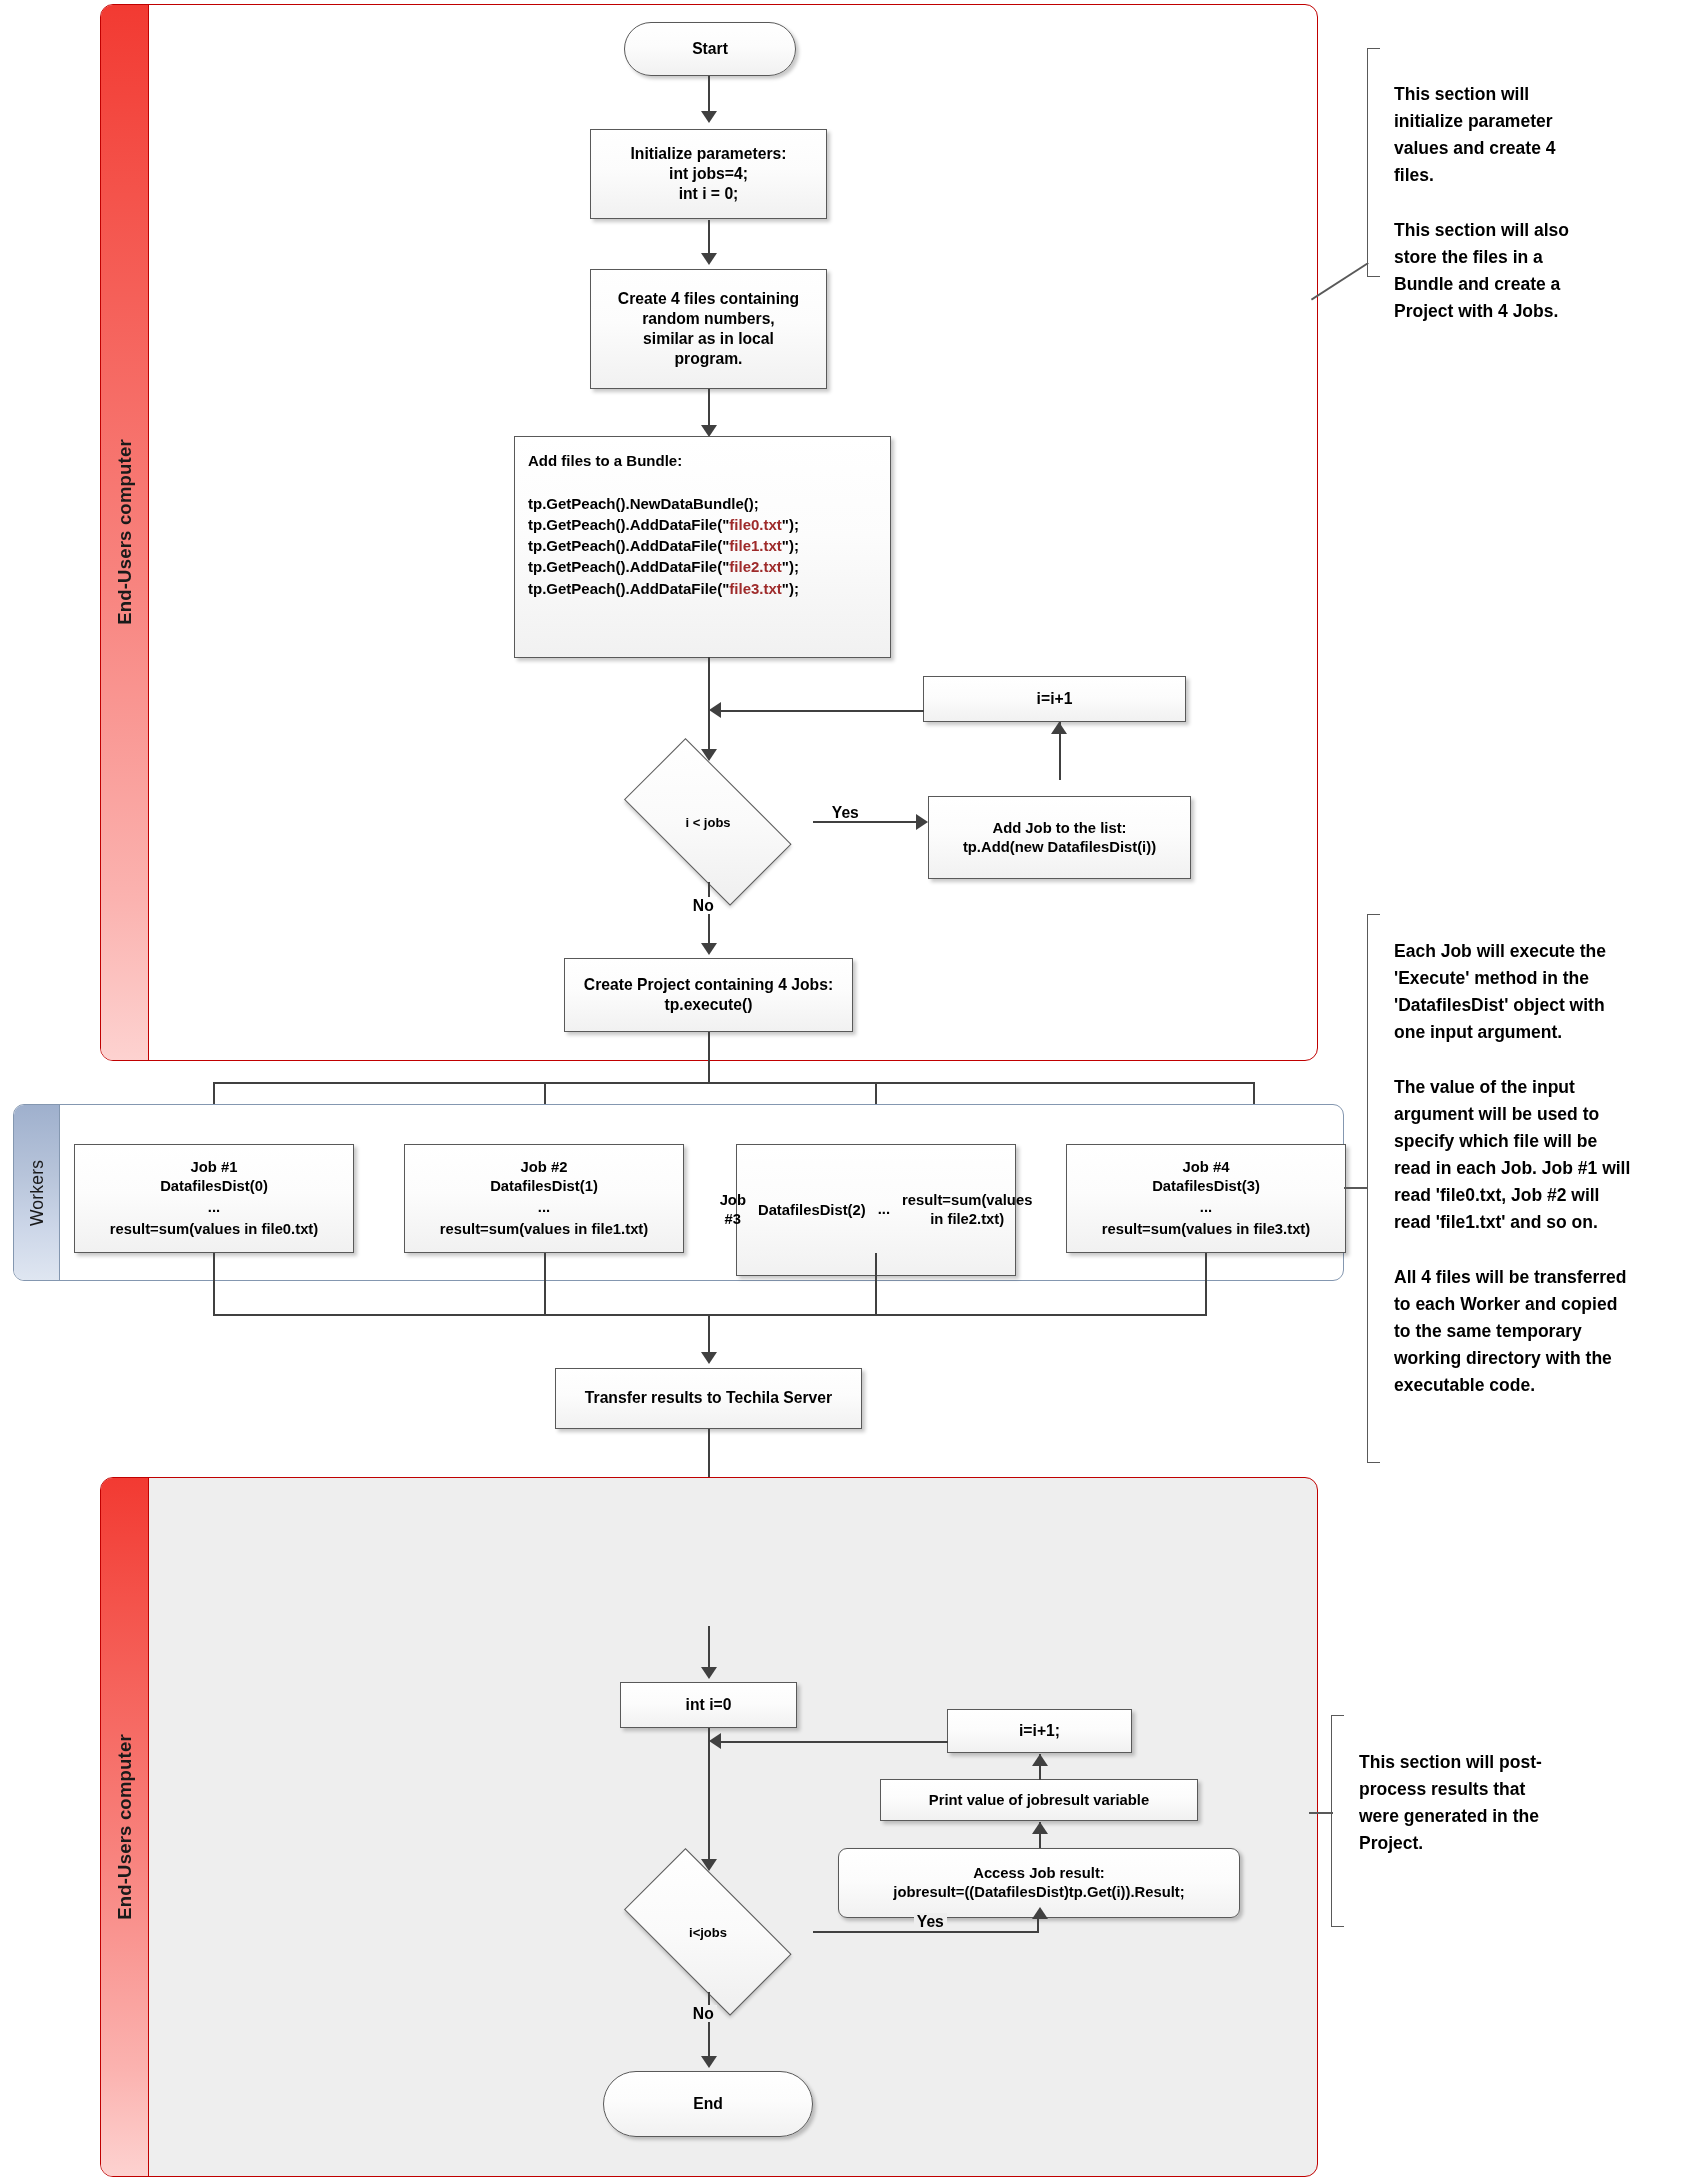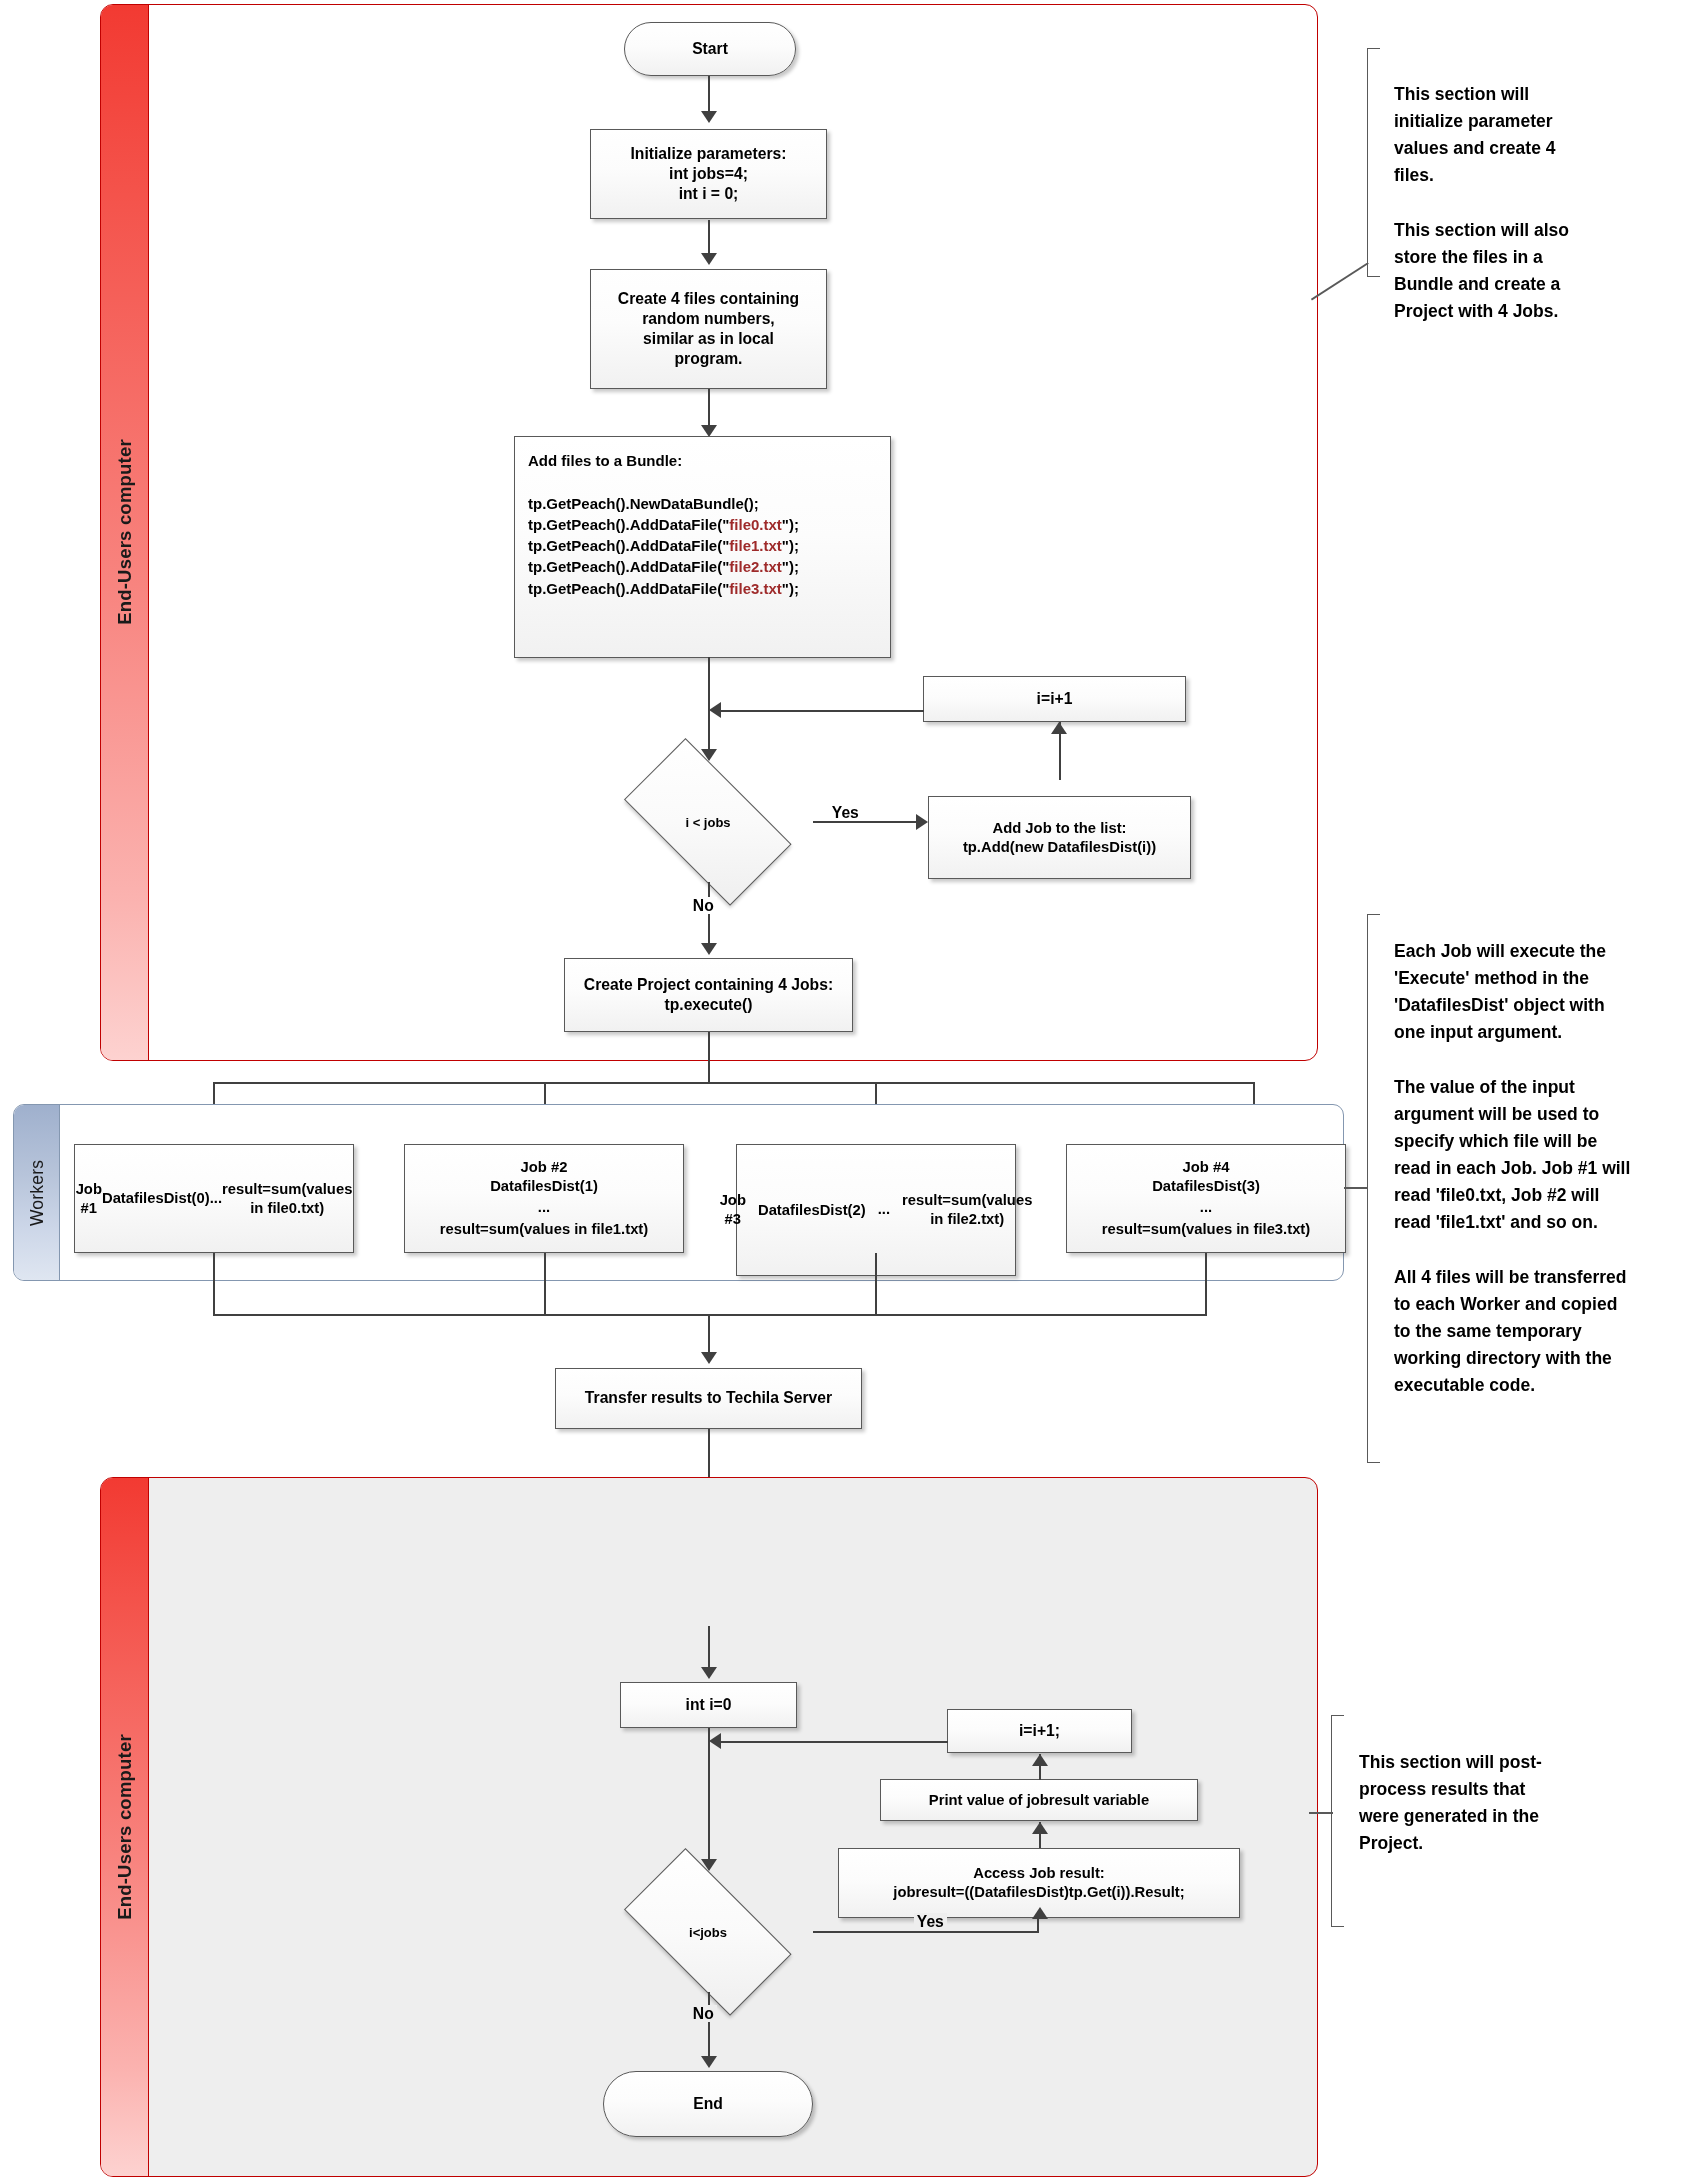--- a/index.html
+++ b/index.html
@@ -272,21 +272,21 @@
   <div class="arrow down" style="left:536px; top:1137px;"></div>
   <div class="arrow down" style="left:868px; top:1137px;"></div>
   <div class="arrow down" style="left:1246px; top:1137px;"></div>
 
   <div class="lane workers" style="left:13px; top:1104px; width:1331px; height:177px;">
     <div class="lane-head">
       <span>Workers</span>
     </div>
   </div>
 
-  <div class="node" style="left:74px; top:1144px; width:280px; height:109px; flex-direction:row; font-size:14.8px;">
+  <div class="node" style="left:74px; top:1144px; width:280px; height:109px; flex-direction:column; font-size:14.8px;">
     <span>Job #1</span>
     <span>DatafilesDist(0)</span>
     <span style="line-height:1.6;">...</span>
     <span>result=sum(values in file0.txt)</span>
   </div>
   <div class="node" style="left:404px; top:1144px; width:280px; height:109px; flex-direction:column; font-size:14.8px;">
     <span>Job #2</span>
     <span>DatafilesDist(1)</span>
     <span style="line-height:1.6;">...</span>
     <span>result=sum(values in file1.txt)</span>
@@ -340,21 +340,21 @@
   <div class="arrow left" style="left:709px; top:1733px;"></div>
   <div class="vline" style="left:708px; top:1741px; height:124px;"></div>
   <div class="arrow down" style="left:701px; top:1859px;"></div>
 
   <div class="node" style="left:880px; top:1779px; width:318px; height:42px; font-size:14.8px;">
     <span>Print value of jobresult variable</span>
   </div>
   <div class="vline" style="left:1039px; top:1754px; height:26px;"></div>
   <div class="arrow up" style="left:1032px; top:1754px;"></div>
 
-  <div class="node" style="left:838px; top:1848px; width:402px; height:70px; white-space:pre-line; font-size:14.8px;">
+  <div class="node" style="left:838px; top:1848px; width:402px; height:70px; white-space:pre-line; font-size:14.8px;border-radius:9px;">
     <span>Access Job result:
 jobresult=((DatafilesDist)tp.Get(i)).Result;</span>
   </div>
   <div class="vline" style="left:1039px; top:1822px; height:26px;"></div>
   <div class="arrow up" style="left:1032px; top:1822px;"></div>
 
   <div class="diamond" style="left:603px; top:1872px; width:210px; height:120px;">
     <div class="dshape"></div>
     <div class="dtext">i&lt;jobs</div>
   </div>

